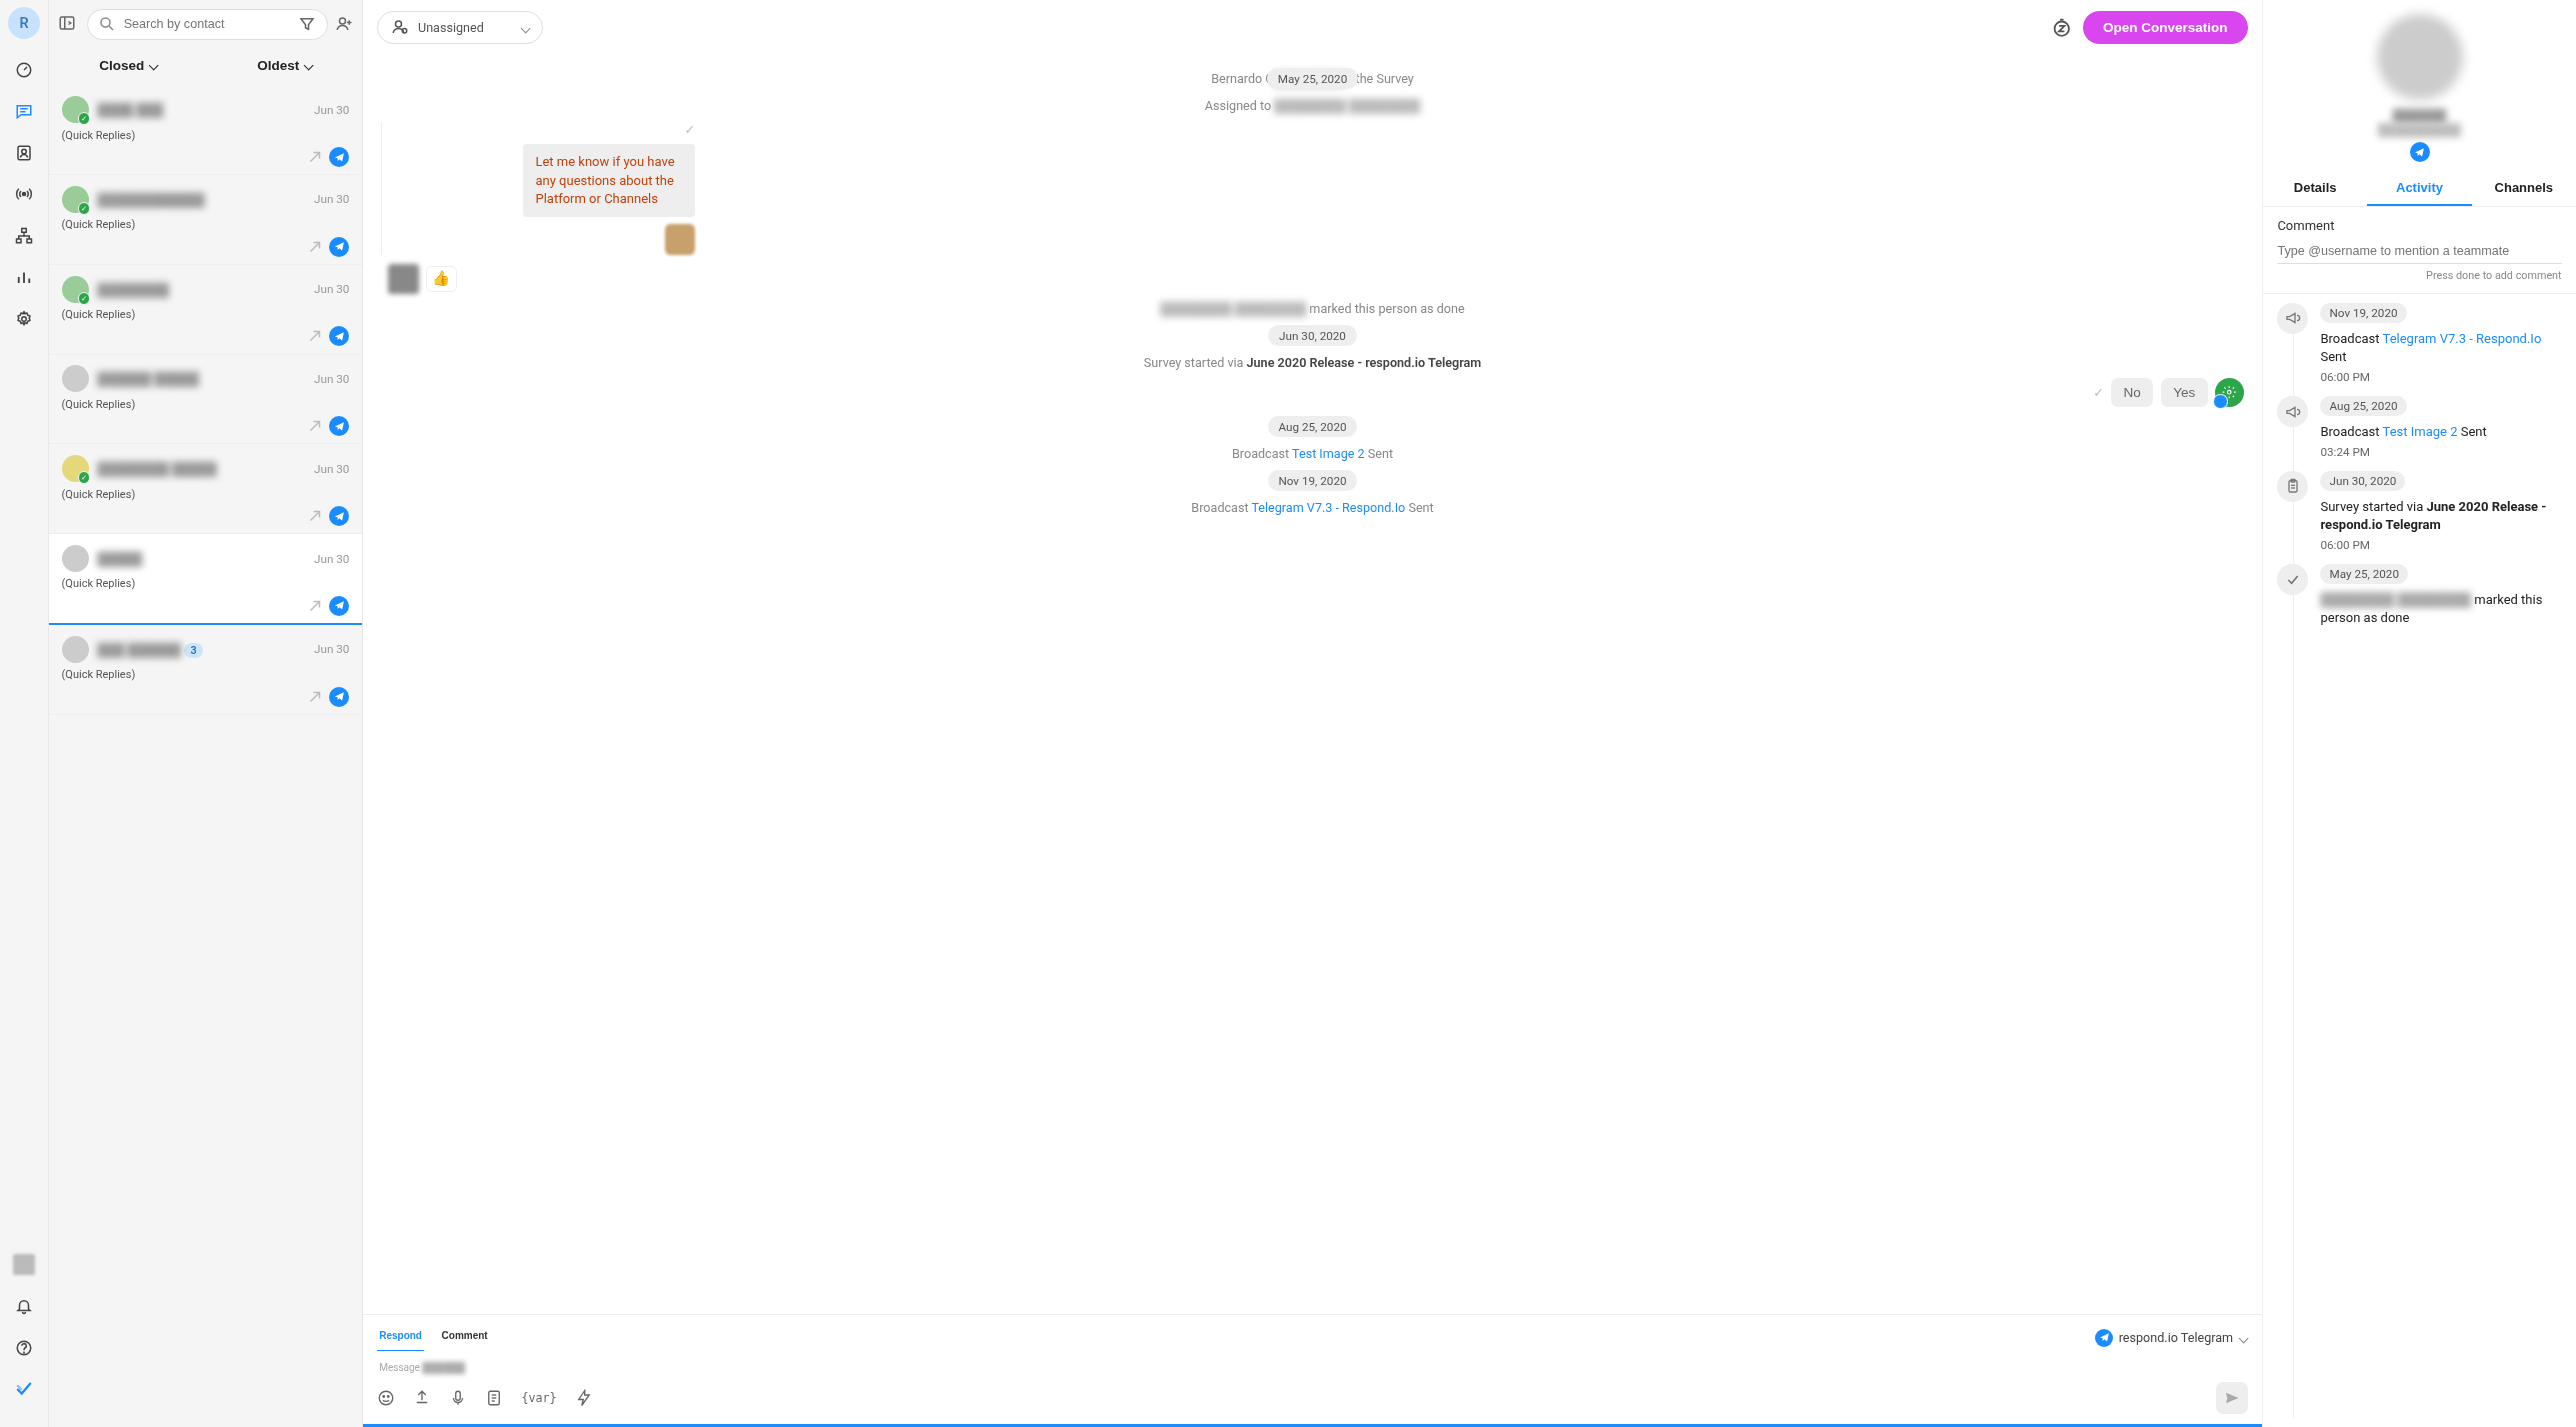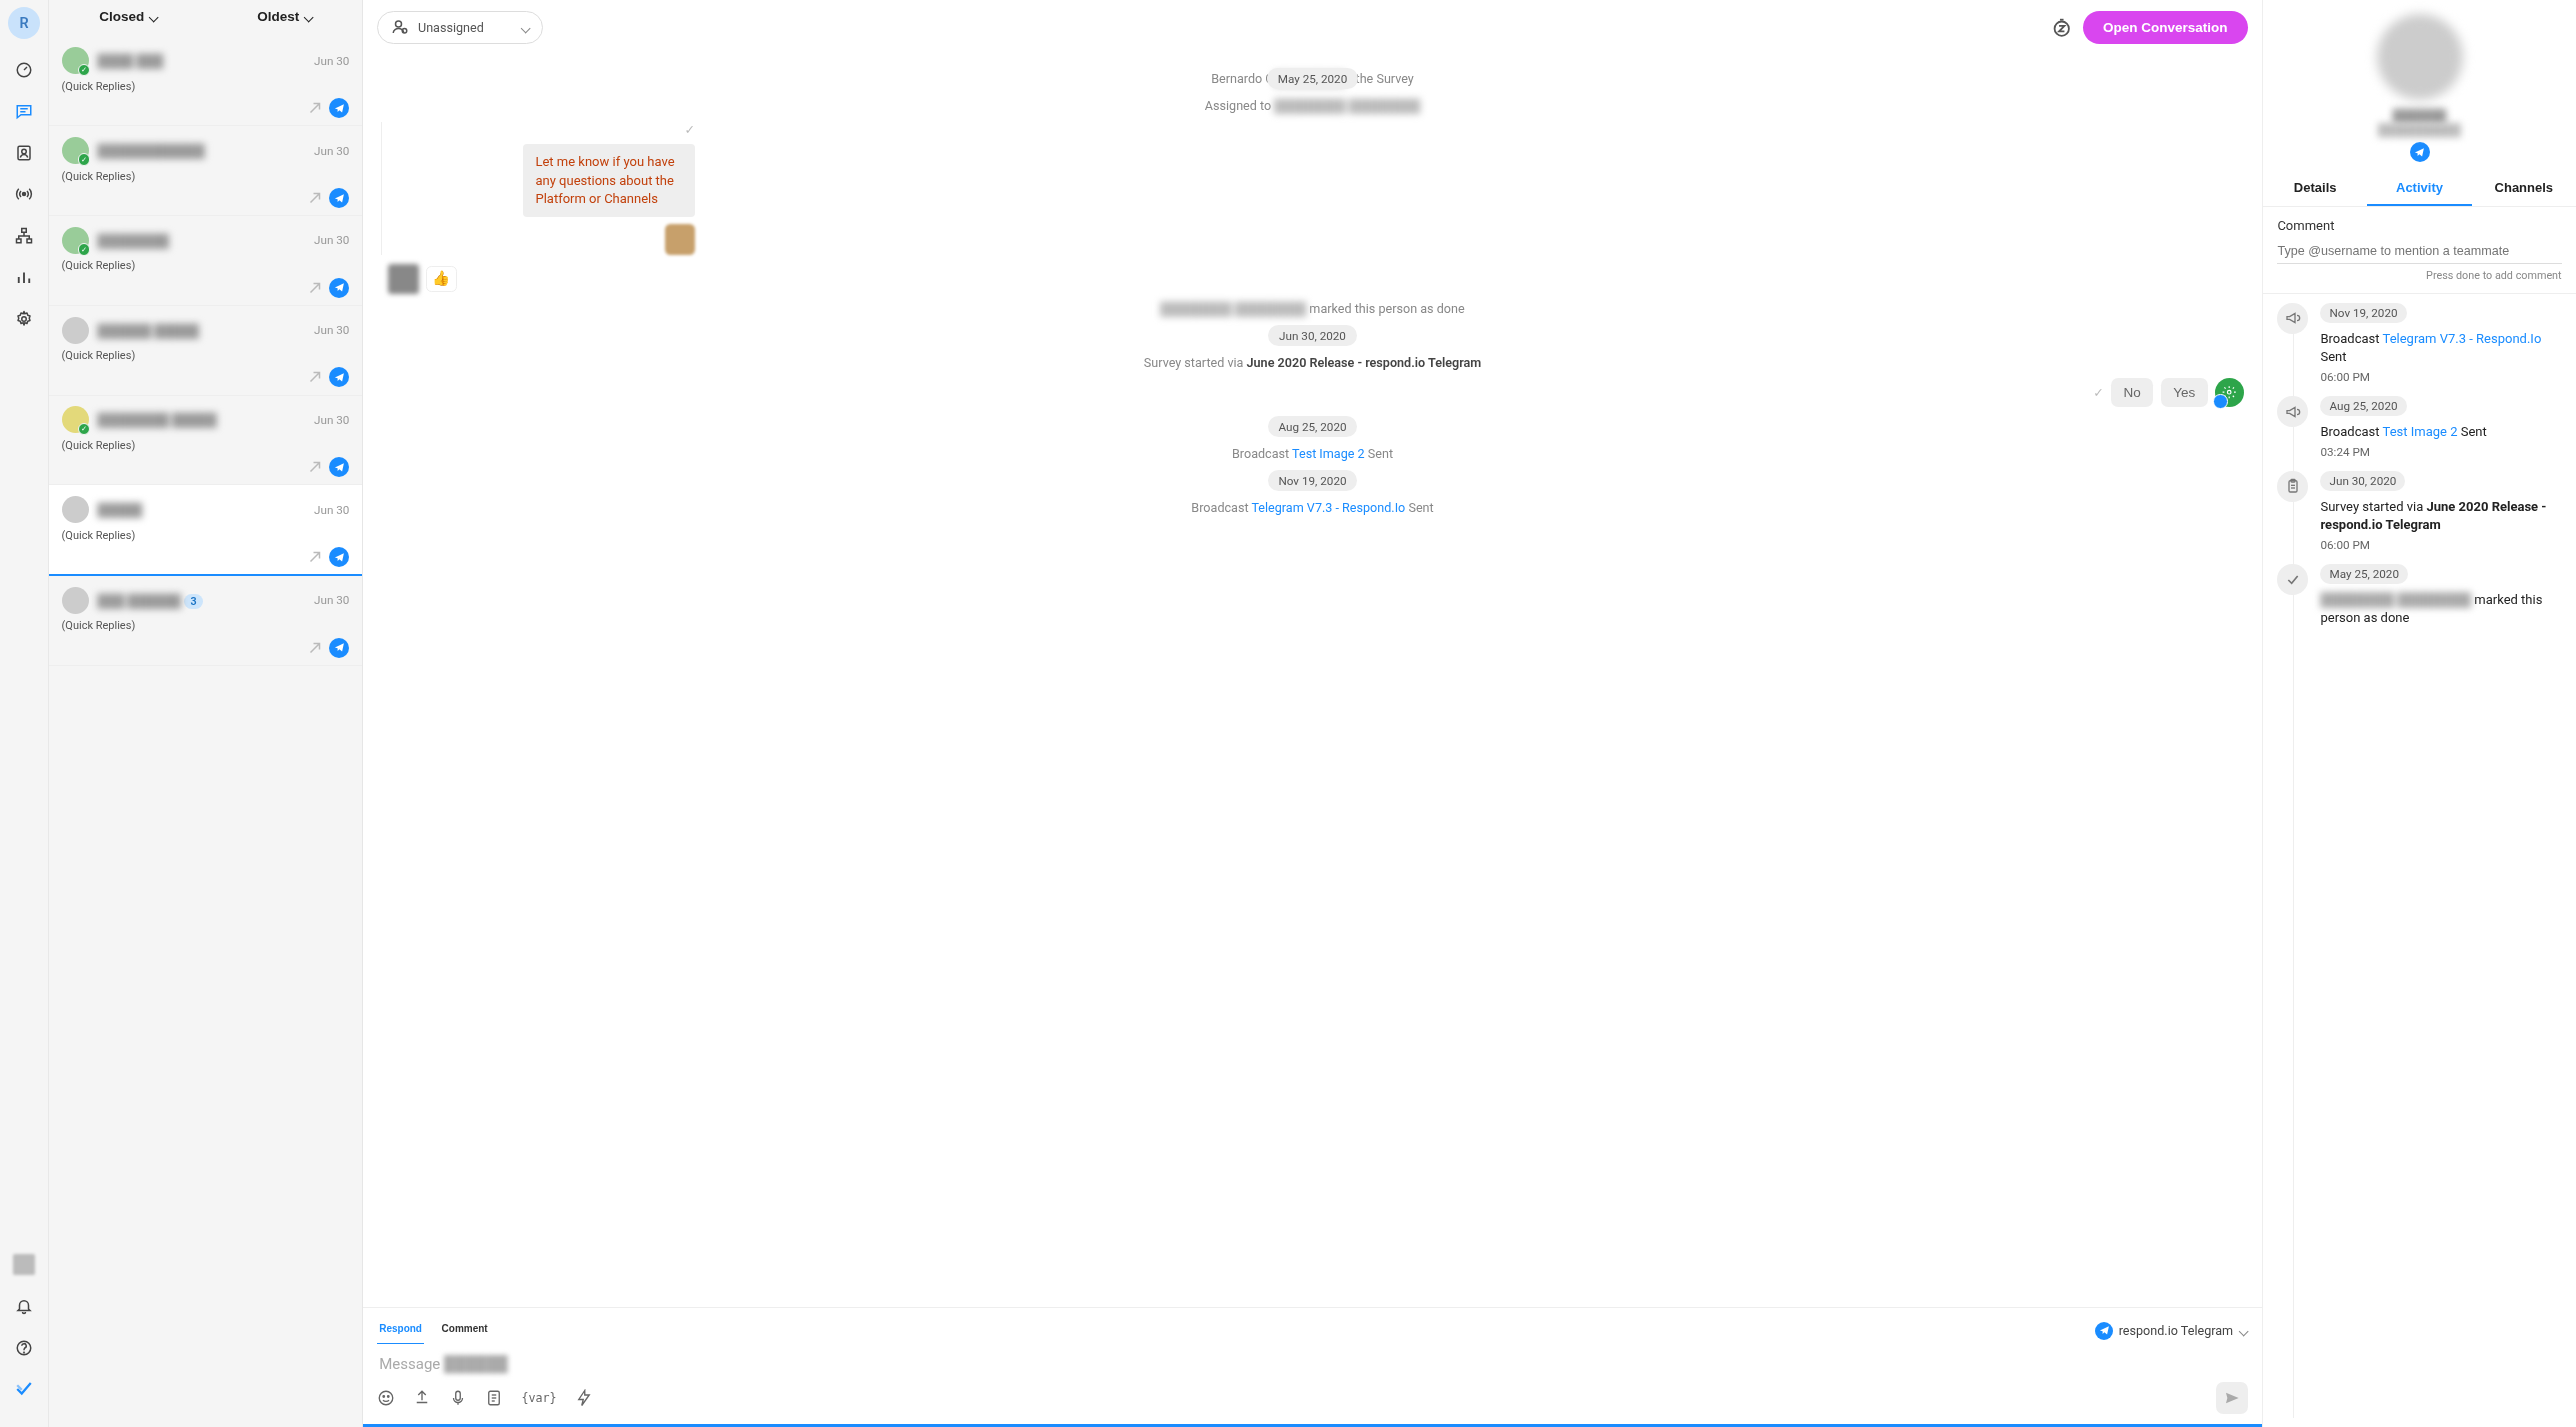--- a/index.html
+++ b/index.html
@@ -69,21 +69,21 @@
 .quick-btns .bot-av { width: 29px; height: 29px; border-radius: 50%; background: #2da54a; display: flex; align-items: center; justify-content: center; color: #fff; position: relative; }
 .quick-btns .bot-av::after { content: ''; position: absolute; bottom: -1.8px; left: -1.8px; width: 12.6px; height: 12.6px; border-radius: 50%; background: #1a8cff; border: 1.8px solid #fff; }
 
 .composer { border-top: 0.9px solid #eee; padding: 9px 14.4px 0; }
 .composer .tabs { display: flex; gap: 16px; }
 .composer .tabs button { background: none; border: none; border-bottom: 1.8px solid transparent; padding: 5.4px 1.8px 9px; font-size: 10px; font-weight: 600; color: #333; cursor: pointer; }
 .composer .tabs button.active { color: #1a8cff; border-bottom-color: #1a8cff; }
 .composer .tabs .push { flex: 1; }
 .composer .chan { display: flex; align-items: center; gap: 5.4px; color: #444; font-size: 12.6px; cursor: pointer; }
 .composer .chan .dot { width: 18px; height: 18px; border-radius: 50%; background: #1a8cff; display: flex; align-items: center; justify-content: center; }
-.composer .inputrow { padding: 10.8px 1.8px 3.6px; color: #aaa; font-size: 15px; }
+.composer .inputrow { padding: 10.8px 1.8px 3.6px; color: #aaa; font-size: 10px; }
 .composer .toolbar { display: flex; align-items: center; gap: 18px; padding: 5.4px 0 10.8px; color: #666; }
 .composer .toolbar .tb-ic { cursor: pointer; }
 .composer .toolbar .push { flex: 1; }
 .composer .send-btn { background: #eee; border: none; border-radius: 7.2px; width: 32px; height: 32px; display: flex; align-items: center; justify-content: center; color: #aaa; }
 .progressbar { height: 2.7px; background: #1a8cff; width: 100%; }
 
 
 .right { width: 314px; border-left: 0.9px solid #eee; display: flex; flex-direction: column; flex-shrink: 0; }
 .right .prof { display: flex; flex-direction: column; align-items: center; padding: 14.4px 0 9px; }
 .right .prof .pic { width: 86px; height: 86px; border-radius: 50%; background: #ccc; filter: blur(5.4px); }
@@ -184,20 +184,43 @@
     <div class="ic" style="color:#1a8cff">
         <svg class="svg" viewBox="0 0 24 24" fill="none" stroke="currentColor" stroke-width="3">
           <path d="M3 12 l6 6 12-14"></path>
           <path d="M3 7 l6 6" opacity="0.5"></path>
         </svg>
       </div>
     <div style="height:7.2px"></div>
   </div>
 
   <div class="convlist">
+    <div class="top">
+      <div class="expand-ic"><svg class="svg" viewBox="0 0 24 24" fill="none" stroke="currentColor" stroke-width="2">
+            <rect x="3" y="4" width="18" height="16" rx="2"></rect>
+            <line x1="9" y1="4" x2="9" y2="20"></line>
+            <path d="M14 10 l3 2-3 2"></path>
+          </svg></div>
+      <div class="searchwrap">
+        <svg class="svg" viewBox="0 0 24 24" fill="none" stroke="#888" stroke-width="2">
+            <circle cx="10" cy="10" r="6"></circle>
+            <line x1="15" y1="15" x2="20" y2="20"></line>
+          </svg>
+        <input placeholder="Search by contact" style="">
+        <svg class="svg filter-ic" viewBox="0 0 24 24" fill="none" stroke="currentColor" stroke-width="2">
+            <path d="M4 5 h16 l-6 8 v6 l-4-2 v-4 z"></path>
+          </svg>
+      </div>
+      <svg class="svg addp-ic" viewBox="0 0 24 24" fill="none" stroke="currentColor" stroke-width="2">
+          <circle cx="10" cy="8" r="4"></circle>
+          <path d="M3 20 c0-4 4-6 7-6 s7 2 7 6"></path>
+          <line x1="19" y1="7" x2="19" y2="13"></line>
+          <line x1="16" y1="10" x2="22" y2="10"></line>
+        </svg>
+    </div>
     <div class="filters">
       <button>
           <span>Closed</span>
           <span class="chev"></span>
         </button>
       <button>
           <span>Oldest</span>
           <span class="chev"></span>
         </button>
     </div>

